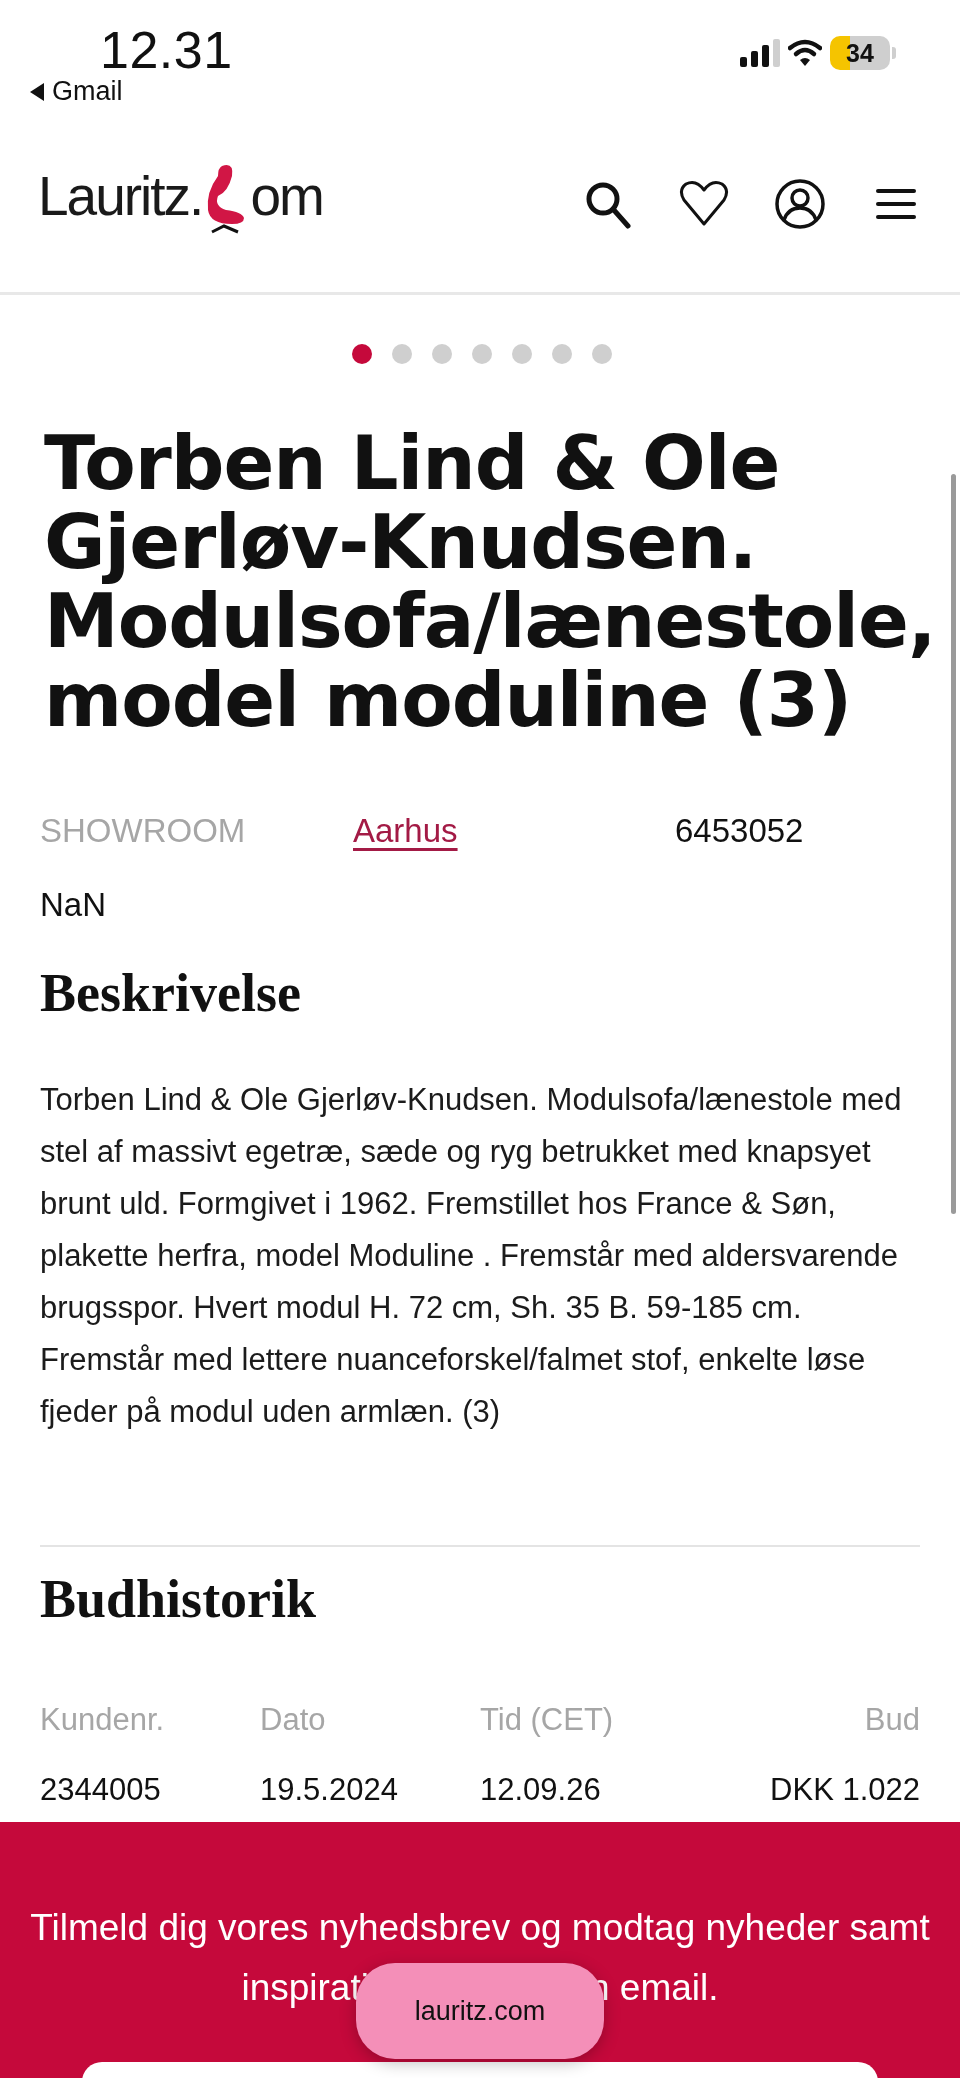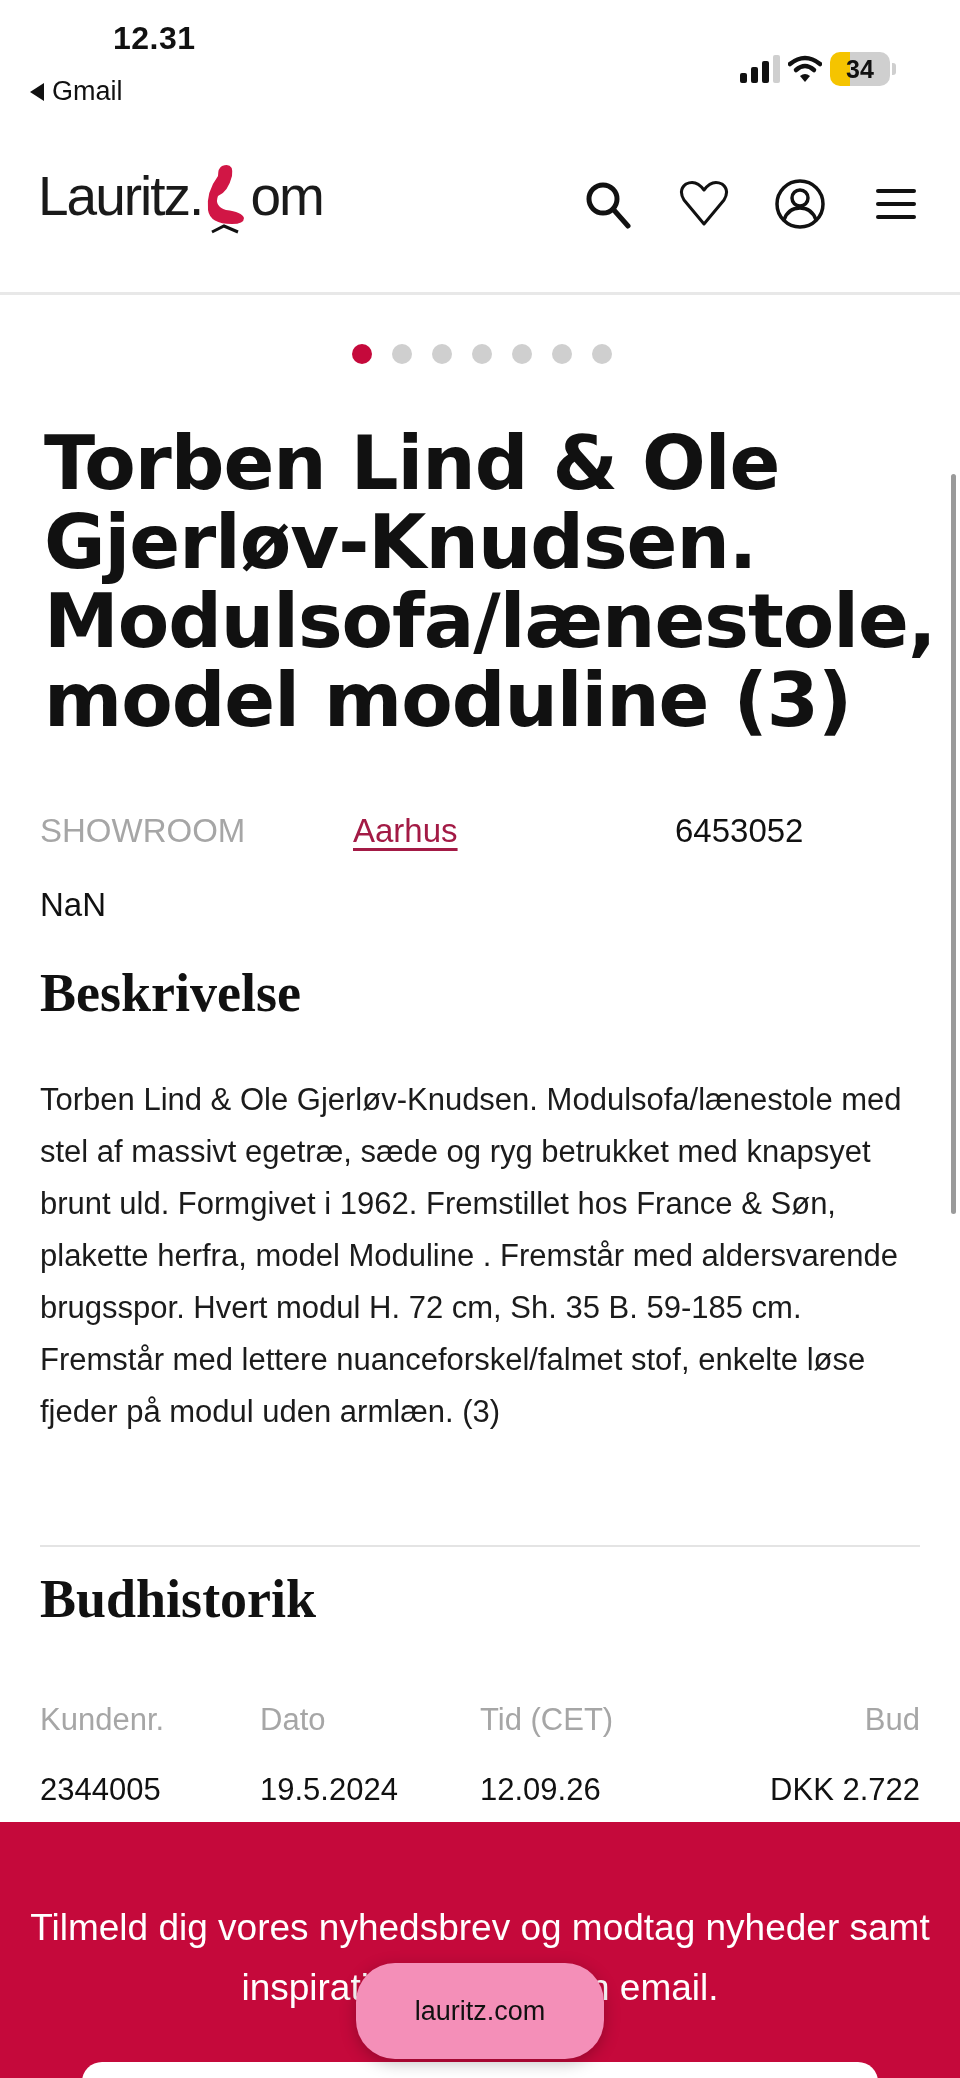--- a/index.html
+++ b/index.html
@@ -1,21 +1,21 @@
 <!DOCTYPE html>
 <html><head>
 <meta charset="utf-8">
 <style>
   html,body{margin:0;padding:0;background:#fff;}
   body{width:960px;height:2078px;overflow:hidden;position:relative;font-family:"Liberation Sans",sans-serif;color:#111;}
   .statusbar{position:absolute;top:0;left:0;width:960px;height:120px;}
-  .time{position:absolute;left:113px;top:20px;font-size:32px;font-weight:700;letter-spacing:0.5px;}
+  .time{position:absolute;left:100px;top:20px;font-size:52px;font-weight:400;letter-spacing:0.5px;}
   .back{position:absolute;left:30px;top:76px;font-size:27px;display:flex;align-items:center;gap:8px;}
   .back-tri{width:0;height:0;border-top:9px solid transparent;border-bottom:9px solid transparent;border-right:14px solid #111;}
-  .sys{position:absolute;right:64px;top:52px;display:flex;align-items:center;gap:8px;}
+  .sys{position:absolute;right:64px;top:36px;display:flex;align-items:center;gap:8px;}
   .signal{display:flex;align-items:flex-end;gap:4px;height:28px;}
   .signal span{width:7px;background:#111;border-radius:2px;}
   .battery{display:flex;align-items:center;}
   .batt-body{width:60px;height:34px;border-radius:10px;background:linear-gradient(90deg,#f5c400 0 34%,#cfcfcf 34%);display:flex;align-items:center;justify-content:center;font-weight:700;font-size:25px;}
   .batt-nub{width:4px;height:12px;background:#cfcfcf;border-radius:0 3px 3px 0;margin-left:2px;}
   .header{position:absolute;top:150px;left:0;width:960px;height:142px;border-bottom:3px solid #e8e8e8;}
   .logo{position:absolute;left:38px;top:14px;font-size:55px;letter-spacing:-2px;color:#1a1a1a;display:flex;align-items:flex-end;}
   .logo .chair{display:inline-block;width:44px;height:60px;position:relative;margin:0 2px;}
   .logo .chair svg{position:absolute;left:0;top:-6px;}
   .icons{position:absolute;top:26px;right:36px;display:flex;gap:40px;align-items:center;}
@@ -145,21 +145,21 @@
   <div class="trow head">
     <span>Kundenr.</span>
     <span>Dato</span>
     <span>Tid (CET)</span>
     <span class="r">Bud</span>
   </div>
   <div class="trow">
     <span>2344005</span>
     <span>19.5.2024</span>
     <span>12.09.26</span>
-    <span class="r">DKK 2.722</span>
+    <span class="r">DKK 1.022</span>
   </div>
 </div>
 
 <div class="newsletter">
   <div class="news-text">Tilmeld dig vores nyhedsbrev og modtag nyheder samt inspiration direkte i din email.</div>
   <div class="email-box"></div>
 </div>
 
 <div class="pill">lauritz.com</div>
 

